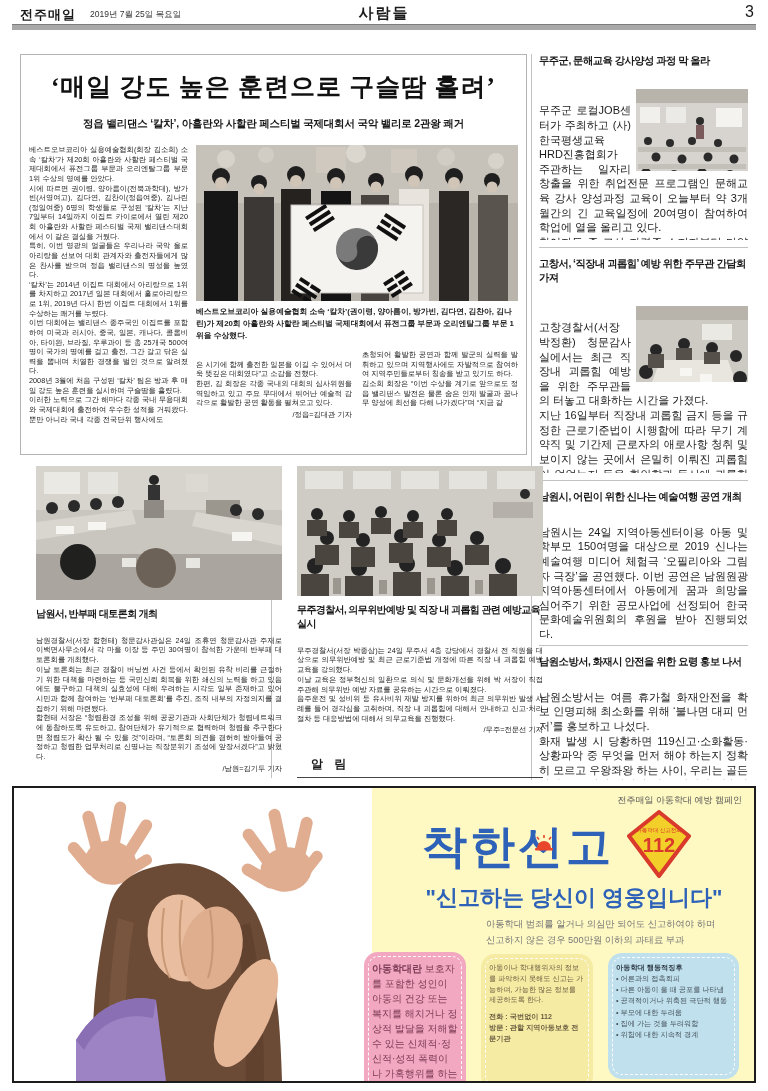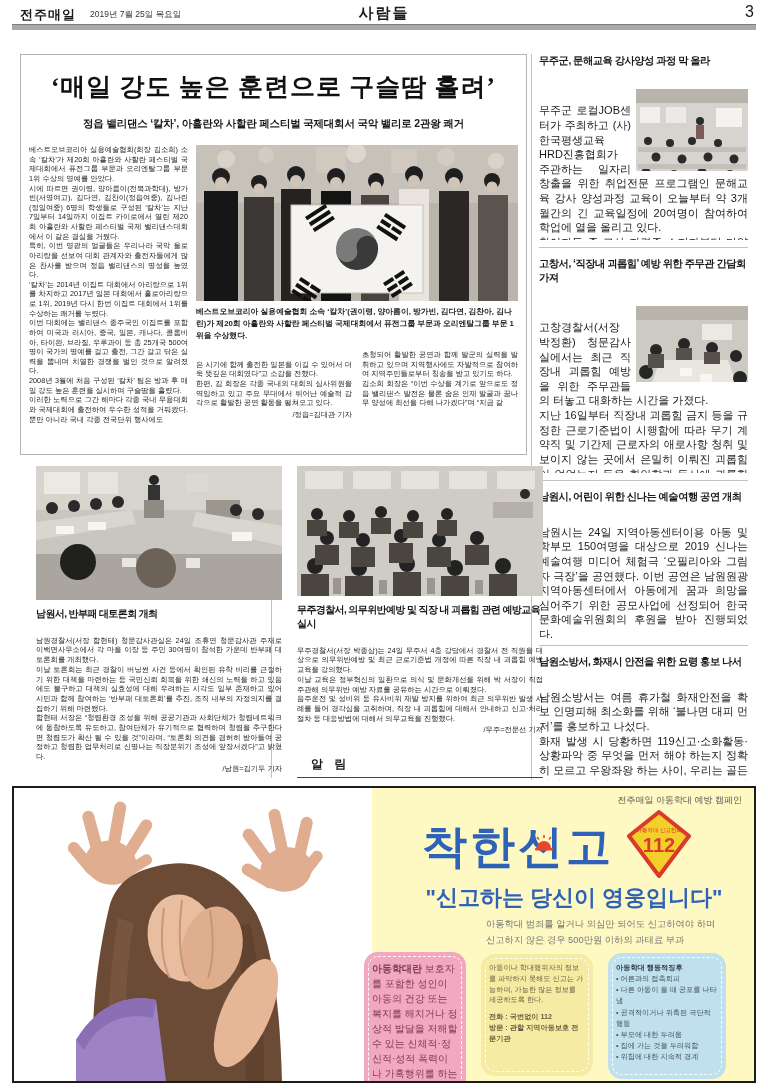--- a/index.html
+++ b/index.html
@@ -51,22 +51,22 @@
   .ad-logo{position:relative;font-size:45px;font-weight:800;color:#2e62b8;letter-spacing:3px;line-height:1;}
   .siren{position:absolute;left:58.5%;top:-11px;}
   .badge{margin-left:12px;}
   .ad-slogan{position:absolute;left:395px;top:95px;width:330px;text-align:center;
              font-size:22px;font-weight:800;color:#2e62b8;letter-spacing:0;}
   .ad-notes{position:absolute;left:424px;top:128px;font-size:9.3px;color:#777;line-height:1.75;margin-left:48px;}
   .ad-boxes{position:absolute;left:350px;top:164px;display:flex;gap:15px;}
   .infobox{border-radius:14px;box-sizing:border-box;padding:9px 8px;position:relative;}
   .infobox .dash{position:absolute;inset:4px;border:1px dashed rgba(255,255,255,.95);border-radius:10px;pointer-events:none;}
   .box-pink{width:102px;height:160px;background:#f2a8c0;color:#7c3b55;font-size:10px;line-height:1.5;}
-  .box-yellow{width:112px;height:122px;background:#f6eba3;color:#6b5f43;font-size:7.2px;line-height:1.5;margin-top:2px;}
-  .box-blue{width:118px;height:126px;background:#bfe0ec;color:#44525c;font-size:7.2px;line-height:1.55;margin-top:1px;}
+  .box-yellow{width:112px;height:136px;background:#f6eba3;color:#6b5f43;font-size:7.2px;line-height:1.5;margin-top:2px;}
+  .box-blue{width:131px;height:126px;background:#bfe0ec;color:#44525c;font-size:7.2px;line-height:1.55;margin-top:1px;}
   .infobox b{color:inherit;}
   .box-blue .bt{font-weight:bold;color:#2e3b46;}
 </style>
 </head>
 <body>
 
 <div class="abs" id="masthead">
   <span class="brand">전주매일</span>
   <span class="date">2019년 7월 25일 목요일</span>
   <span class="section">사람들</span>

